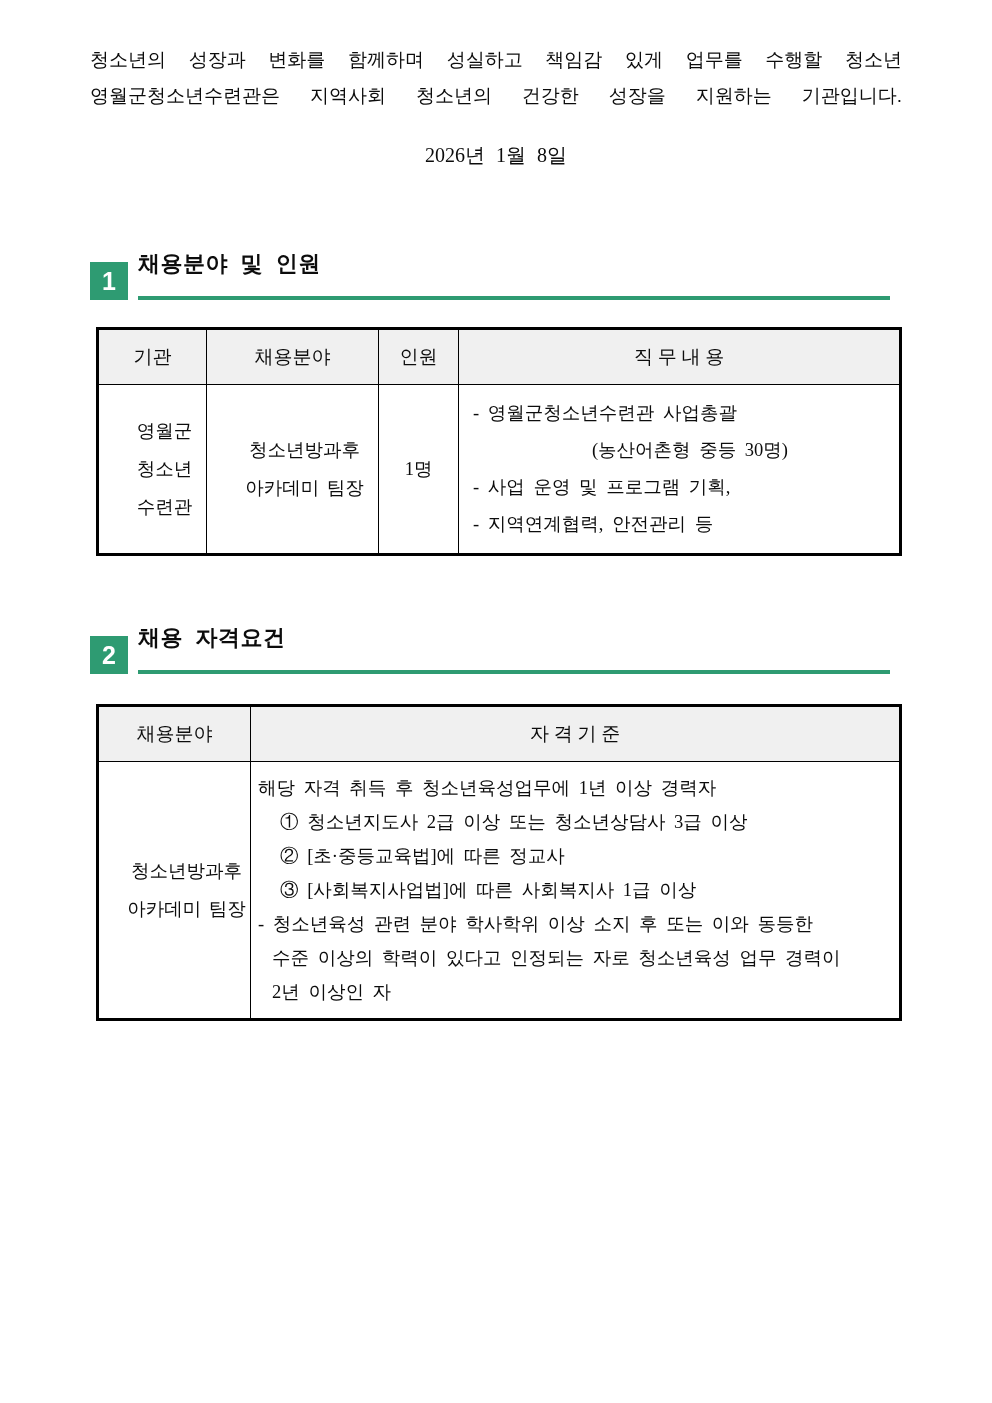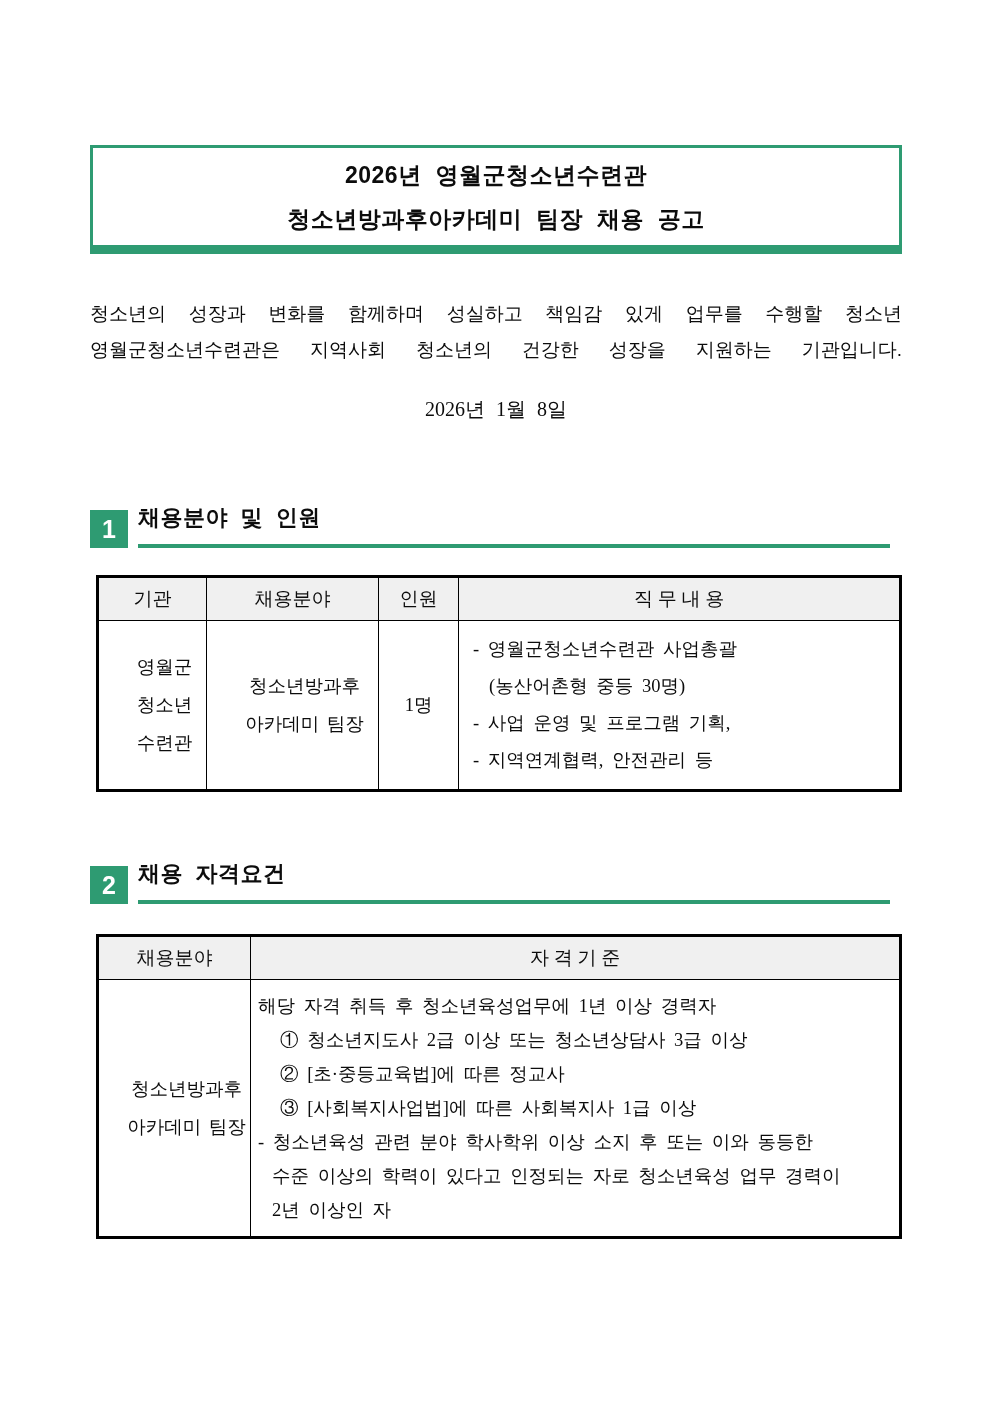--- a/index.html
+++ b/index.html
@@ -77,21 +77,21 @@
     font-size: 25px;
     font-weight: bold;
     display: flex;
     align-items: center;
     justify-content: center;
     flex: 0 0 auto;
   }
   .heading-label-wrap {
     flex: 1;
     border-bottom: 4px solid var(--accent);
-    padding-bottom: 10px;
+    padding-bottom: 16px;
     margin-right: 12px;
   }
   .heading-label {
     font-size: 22px;
     font-weight: bold;
     letter-spacing: 0.5px;
     word-spacing: 6px;
     line-height: 32px;
   }
 
@@ -103,51 +103,47 @@
     font-family: "Liberation Serif", "DejaVu Serif", serif;
     font-size: 18.5px;
   }
   .table1 { margin-top: 27px; }
   .table2 { margin-top: 30px; }
   table, th, td { border: 1px solid #000; }
   table { border: 3px solid #000; }
   th {
     background: var(--header-bg);
     font-weight: normal;
-    height: 44px;
+    height: 56px;
     text-align: center;
     font-size: 19px;
   }
   td { vertical-align: middle; }
   .cell-center { text-align: center; line-height: 38px; }
   .t1-col-org   { width: 109px; }
   .t1-col-field { width: 172px; }
   .t1-col-count { width: 80px; }
   .t1-body td { height: 155px; }
   .duty-cell { padding: 10px 8px 10px 14px; }
   .duty-line { line-height: 37px; word-spacing: 4px; }
-  .duty-line.indent1 { padding-left: 16px; }
+  .duty-line.indent1 { padding-left: 16px; text-align: center; }
   .field-line { line-height: 38px; word-spacing: 3px; padding-left: 24px; }
 
   .t2-col-field { width: 153px; }
   .t2-body td { height: 234px; }
   .criteria-cell { padding: 9px 8px 9px 7px; vertical-align: top; }
   .criteria-line { line-height: 34px; word-spacing: 4px; }
   .criteria-line.indent1 { padding-left: 22px; }
   .criteria-line.indent2 { padding-left: 14px; }
 </style>
 </head>
 <body>
 
 <div class="content">
 
-  <div class="title-box">
-    <div class="title-line">2026년 영월군청소년수련관</div>
-    <div class="title-line">청소년방과후아카데미 팀장 채용 공고</div>
-  </div>
 
   <div class="intro">
     <div class="intro-line">청소년의 성장과 변화를 함께하며 성실하고 책임감 있게 업무를 수행할 청소년</div>
     <div class="intro-line">영월군청소년수련관은 지역사회 청소년의 건강한 성장을 지원하는 기관입니다.</div>
   </div>
 
   <div class="date-line">2026년 1월 8일</div>
 
   <div class="section-heading first">
     <div class="num-square">1</div>

